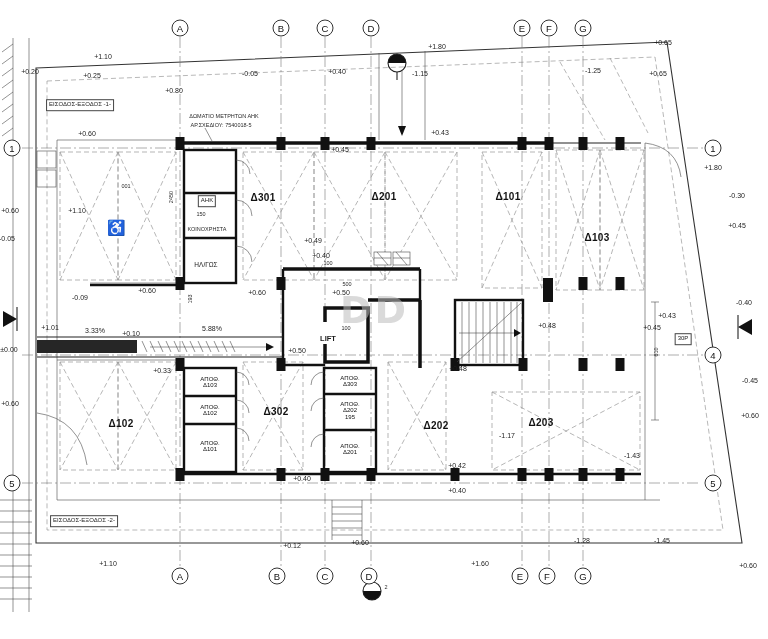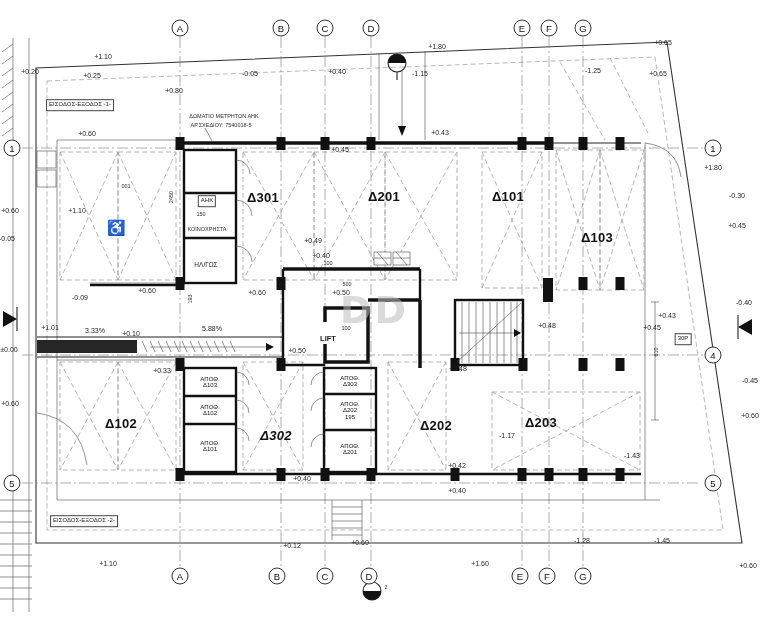--- a/index.html
+++ b/index.html
@@ -5,21 +5,21 @@
   *{margin:0;padding:0;box-sizing:border-box}
   html,body{background:#ffffff}
   body{font-family:"Liberation Sans",sans-serif}
   #stage{position:relative;width:768px;height:639px;background:#fff;overflow:hidden}
   #stage svg{position:absolute;left:0;top:0}
   #labels-layer,#grid-layer{position:absolute;left:0;top:0;width:768px;height:639px;pointer-events:none}
   .lbl{position:absolute;transform:translate(-50%,-50%);color:#1c1c1c;font-size:7px;line-height:1.15;
        text-align:center;white-space:pre-line;font-family:"Liberation Sans",sans-serif}
   .tiny{font-size:5.5px;color:#2a2a2a}
   .small{font-size:6.5px}
-  .room{font-size:13px;color:#111;font-weight:700;letter-spacing:.3px}
+  .room{font-size:10px;color:#111;font-weight:700;letter-spacing:.3px}
   .store{font-size:6px;color:#111;line-height:1.05}
   .boxed{font-size:6px;border:1px solid #444;background:rgba(255,255,255,.92);padding:0 2px;line-height:1.6}
   .lift{font-size:7.5px;font-weight:700}
   .wc{font-size:15px;color:#4a4a66}
   .rot{transform:translate(-50%,-50%) rotate(-90deg)}
   .bubble{position:absolute;width:17px;height:17px;border:1px solid #333;border-radius:50%;background:#fff;
           transform:translate(-50%,-50%);display:flex;align-items:center;justify-content:center;
           font-size:9.5px;color:#111;font-family:"Liberation Sans",sans-serif}
   .watermark{position:absolute;left:340px;top:288px;font-size:38px;font-weight:700;color:#bcbcbc;
              opacity:.55;letter-spacing:3px;font-family:"DejaVu Sans",sans-serif}
@@ -305,21 +305,21 @@
       <span class="lbl store" style="left: 210px; top: 446px;">ΑΠΟΘ.
 Δ101</span>
       <span class="lbl store" style="left: 350px; top: 381px;">ΑΠΟΘ.
 Δ303</span>
       <span class="lbl store" style="left: 350px; top: 410px;">ΑΠΟΘ.
 Δ202
 195</span>
       <span class="lbl store" style="left: 350px; top: 449px;">ΑΠΟΘ.
 Δ201</span>
       <span class="lbl room" style="left: 121px; top: 424px;">Δ102</span>
-      <span class="lbl room" style="left: 276px; top: 436px; font-style: italic;">Δ302</span>
+      <span class="lbl room" style="left: 276px; top: 412px;">Δ302</span>
       <span class="lbl room" style="left: 436px; top: 426px;">Δ202</span>
       <span class="lbl room" style="left: 541px; top: 423px;">Δ203</span>
       <span class="lbl" style="left: 507px; top: 436px;">-1.17</span>
       <span class="lbl" style="left: 10px; top: 404px;">+0.60</span>
       <span class="lbl" style="left: 750px; top: 381px;">-0.45</span>
       <span class="lbl" style="left: 750px; top: 416px;">+0.60</span>
       <span class="lbl" style="left: 632px; top: 456px;">-1.43</span>
       <span class="lbl" style="left: 457px; top: 466px;">+0.42</span>
       <span class="lbl" style="left: 302px; top: 479px;">+0.40</span>
       <span class="lbl" style="left: 457px; top: 491px;">+0.40</span>

